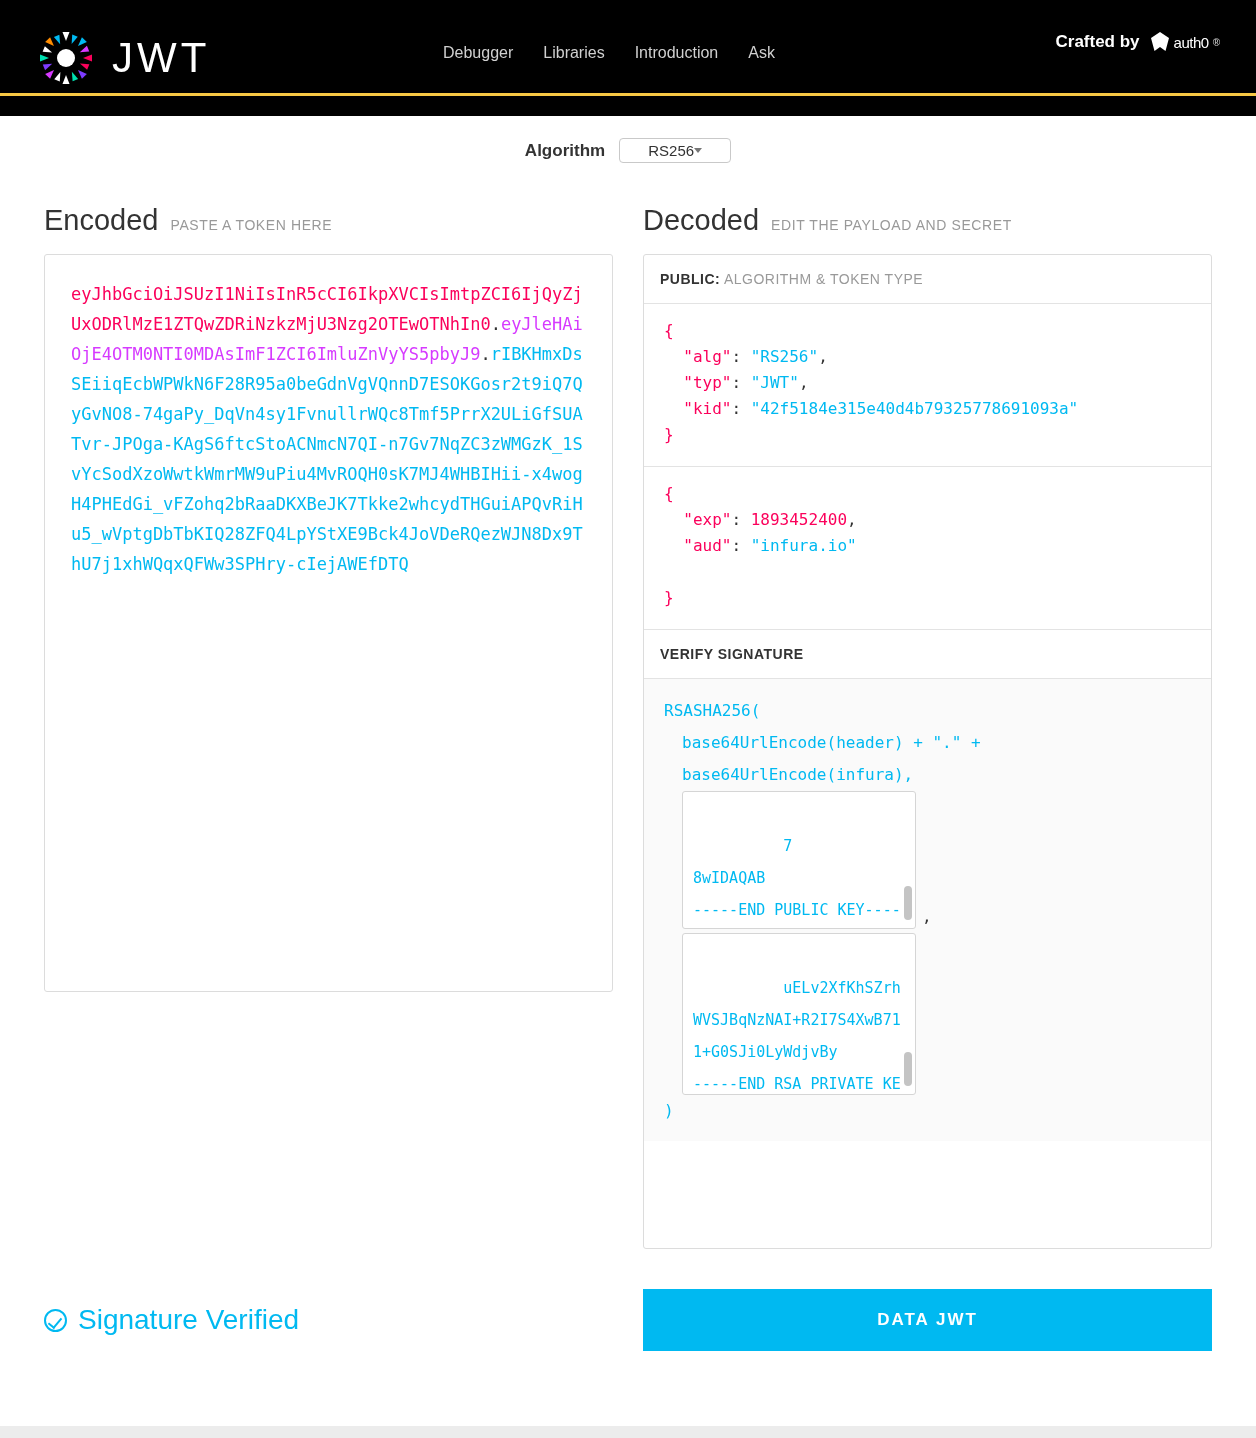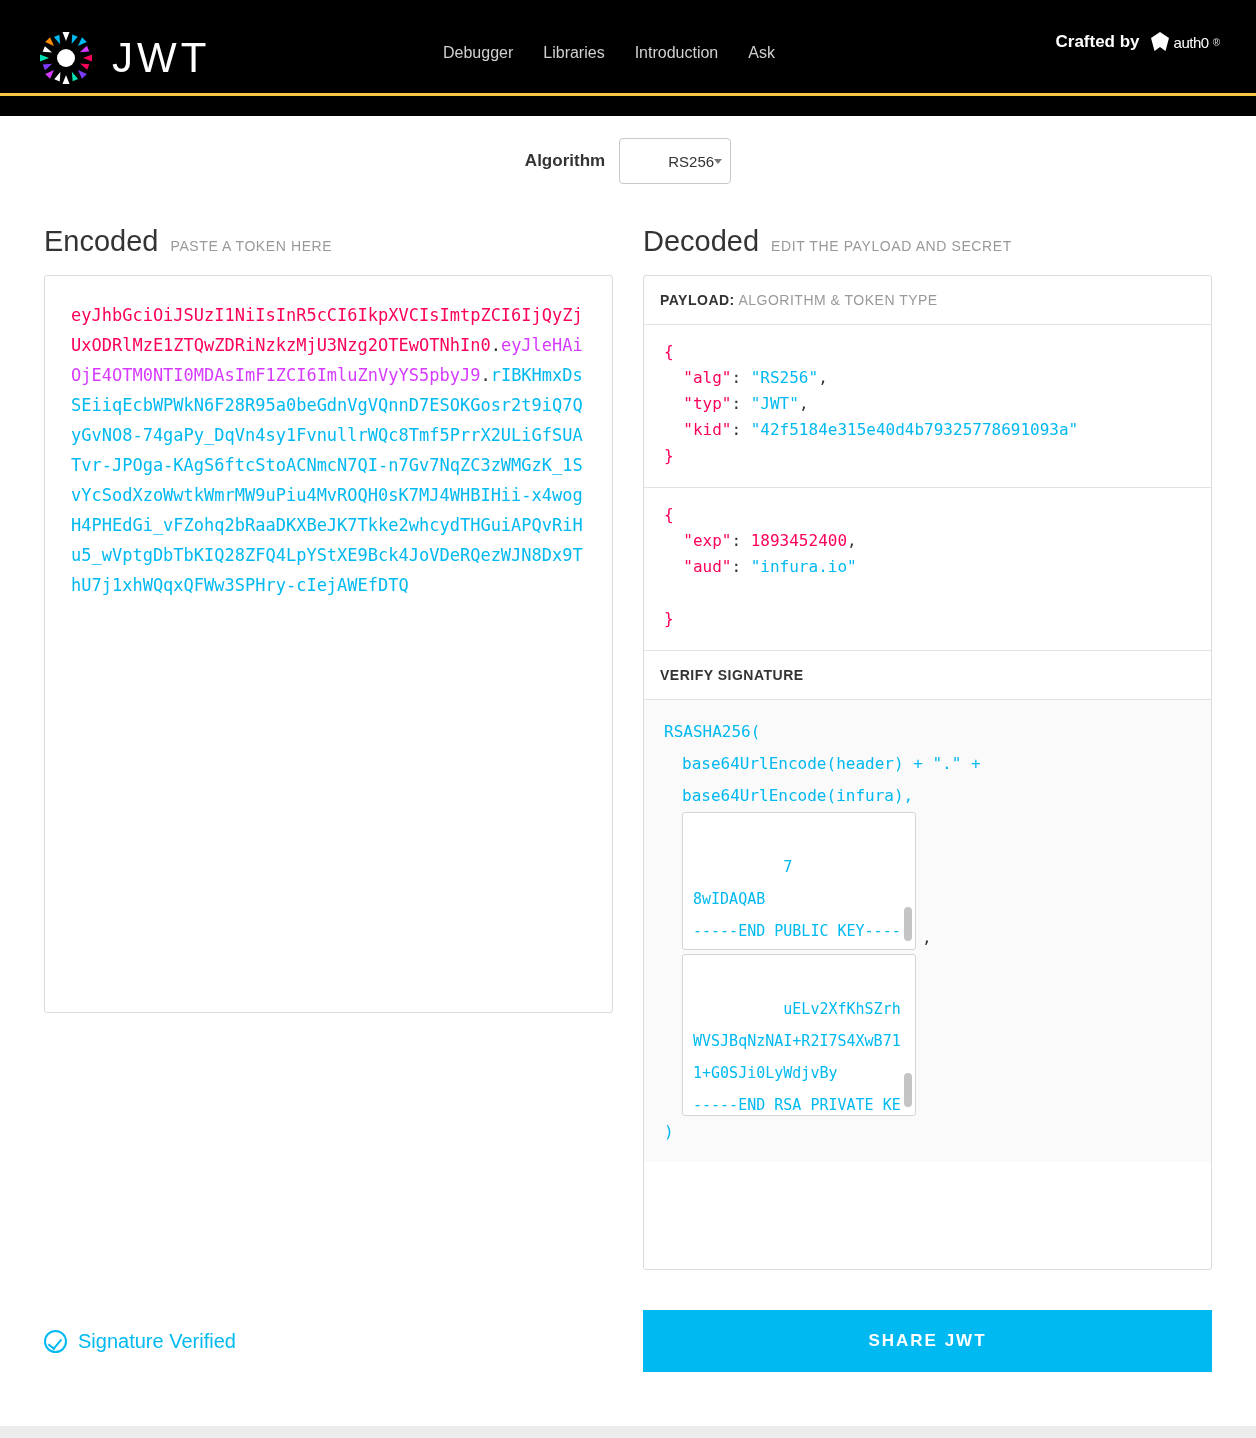--- a/index.html
+++ b/index.html
@@ -84,31 +84,31 @@
     align-items: center;
     justify-content: center;
     gap: 14px;
   }
   .algo-label {
     font-size: 17px;
     font-weight: bold;
     color: #333333;
   }
   .algo-select {
-    width: 112px; height: 46px;
+    width: 112px; height: 25px;
     border: 1px solid #c9c9c9;
     border-radius: 4px;
     background: #ffffff;
     font-size: 15px;
     color: #333;
     padding: 0 8px;
     font-family: "Liberation Sans", sans-serif;
     position: relative;
     display: flex; align-items: center;
-    justify-content: flex-end;
+    justify-content: center;
   }
   .caret {
     width: 0; height: 0;
     border-left: 4px solid transparent;
     border-right: 4px solid transparent;
     border-top: 5px solid #777;
   }
 
   
   .columns {
@@ -239,21 +239,21 @@
     margin-top: 40px;
     gap: 30px;
     align-items: center;
   }
   .verified {
     width: 572px;
     display: flex;
     align-items: center;
     gap: 11px;
     color: #00b9f1;
-    font-size: 20px;
+    font-size: 28px;
   }
   .check-icon {
     width: 23px; height: 23px;
     border: 2px solid #00b9f1;
     border-radius: 50%;
     position: relative;
   }
   .check-icon::after {
     content: "";
     position: absolute;
@@ -359,21 +359,21 @@
 
   <div class="col-right">
     <div class="col-head">
       <span class="col-title">Decoded</span>
       <span class="col-sub">EDIT THE PAYLOAD AND SECRET</span>
     </div>
 
     <div class="decoded-box">
 
       <div class="section-label">
-        <b>PAYLOAD:</b>
+        <b>PUBLIC:</b>
         <span>ALGORITHM &amp; TOKEN TYPE</span>
       </div>
       <div class="code-area"><span class="c-brace">{</span>
   <span class="c-key">"alg"</span><span class="c-punc">: </span><span class="c-str">"RS256"</span><span class="c-punc">,</span>
   <span class="c-key">"typ"</span><span class="c-punc">: </span><span class="c-str">"JWT"</span><span class="c-punc">,</span>
   <span class="c-key">"kid"</span><span class="c-punc">: </span><span class="c-str">"42f5184e315e40d4b79325778691093a"</span>
 <span class="c-brace">}</span></div>
 
       <div class="code-area"><span class="c-brace">{</span>
   <span class="c-key">"exp"</span><span class="c-punc">: </span><span class="c-num">1893452400</span><span class="c-punc">,</span>
@@ -404,16 +404,16 @@
       </div>
     </div>
   </div>
 </div>
 
 <div class="footer-row">
   <div class="verified">
     <span class="check-icon"></span>
     <span>Signature Verified</span>
   </div>
-  <button class="share-btn">SHARE JWT</button>
+  <button class="share-btn">DATA JWT</button>
 </div>
 
 <div class="bottom-strip"></div>
 
 </body></html>

